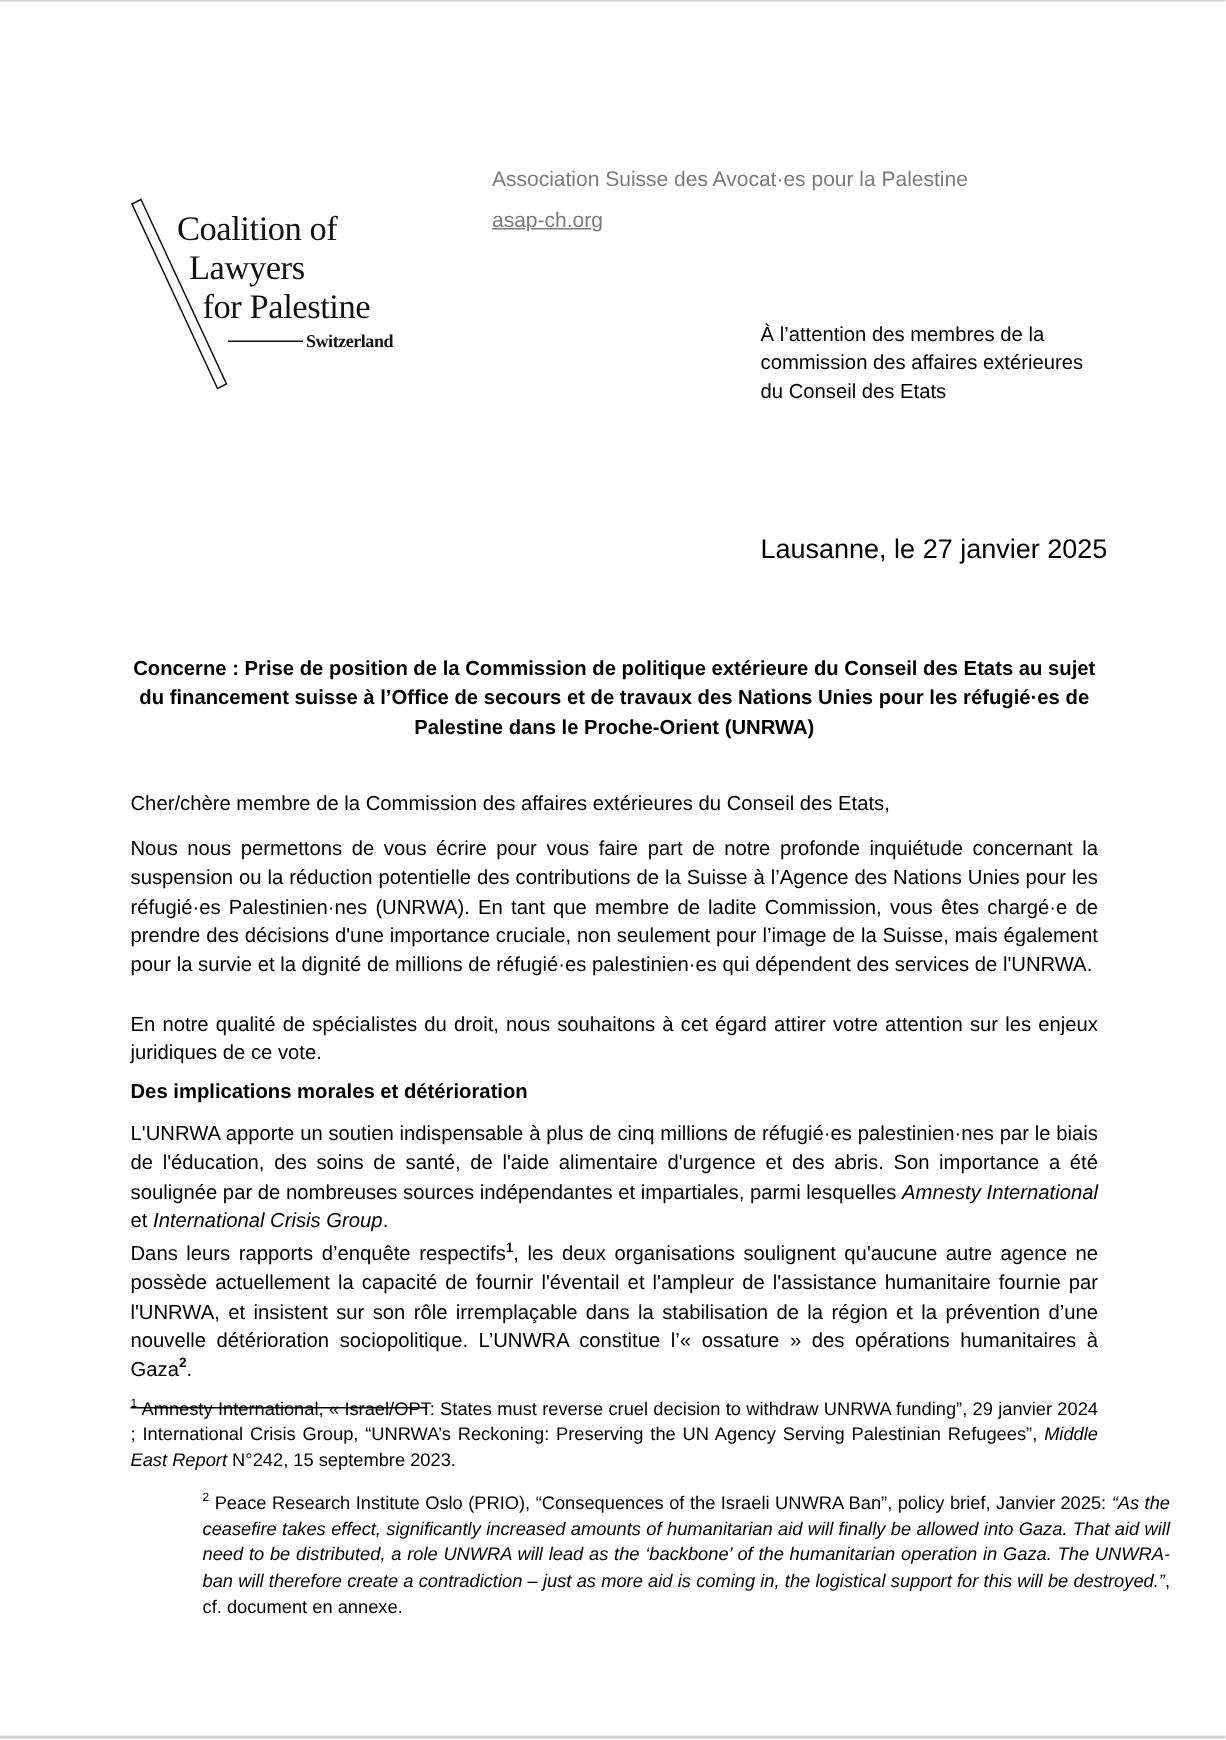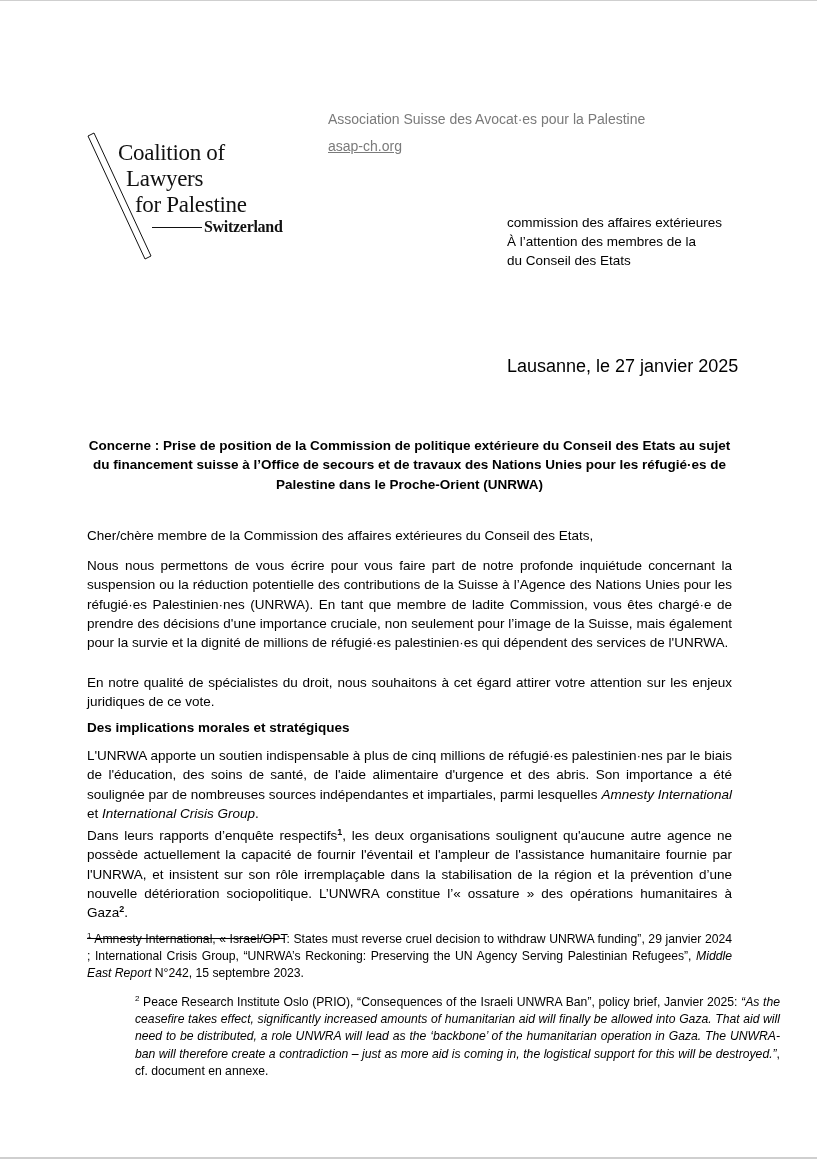--- a/index.html
+++ b/index.html
@@ -6,21 +6,21 @@
     body { width: 817px; height: 1160px; position: relative; overflow: hidden; font-family: "Liberation Sans", sans-serif; color: #000; }
     .page-top-line { position: absolute; left: 0; top: 0; width: 817px; height: 1px; background: #cfcfcf; }
     .page-bottom-line { position: absolute; left: 0; top: 1157px; width: 817px; height: 2px; background: #cfcfcf; }
 
     .logo { position: absolute; left: 86px; top: 85px; width: 200px; height: 130px; margin-top: 47px; }
     .logo-bar { position: absolute; left: 0; top: 0; }
     .logo-text { position: absolute; left: 32px; top: 8px; font-family: "Liberation Serif", serif; font-size: 23px; line-height: 26px; color: #111; letter-spacing: -0.3px; }
     .logo-line1 { position: absolute; left: 0; top: 0; white-space: nowrap; }
     .logo-line2 { position: absolute; left: 8px; top: 26px; white-space: nowrap; }
     .logo-line3 { position: absolute; left: 17px; top: 52px; white-space: nowrap; text-align: center; }
-    .logo-sub { position: absolute; left: 34px; top: 80px; white-space: nowrap; font-size: 16px; font-weight: bold; line-height: 14px; display: flex; align-items: center; }
+    .logo-sub { position: absolute; left: 34px; top: 80px; white-space: nowrap; font-size: 12px; font-weight: bold; line-height: 14px; display: flex; align-items: center; }
     .logo-dash { display: inline-block; width: 50px; height: 1px; background: #111; margin-right: 2px; }
 
     .assoc { position: absolute; left: 328px; top: 106px; font-size: 14px; color: #7a7a7a; line-height: 27px; }
     .assoc a { color: #7a7a7a; text-decoration: underline; display: block; }
     .assoc-name { display: block; }
 
     .recipient { position: absolute; left: 507px; top: 213px; font-size: 13.5px; line-height: 19px; }
     .date { position: absolute; left: 507px; top: 356px; font-size: 18px; }
 
     .body-text { position: absolute; left: 87px; width: 645px; font-size: 13.5px; line-height: 19.3px; text-align: justify; }
@@ -59,36 +59,36 @@
       </span>
   </div>
 </div>
 
 <div class="assoc">
   <span class="assoc-name">Association Suisse des Avocat·es pour la Palestine</span>
   <a>asap-ch.org</a>
 </div>
 
 <div class="recipient">
+  <div>À l’attention des membres de la</div>
   <div>commission des affaires extérieures</div>
-  <div>À l’attention des membres de la</div>
   <div>du Conseil des Etats</div>
 </div>
 
 <div class="date">Lausanne, le 27 janvier 2025</div>
 
 <div class="body-text subject">Concerne : Prise de position de la Commission de politique extérieure du Conseil des Etats au sujet du financement suisse à l’Office de secours et de travaux des Nations Unies pour les réfugié·es de Palestine dans le Proche-Orient (UNRWA)</div>
 
 <div class="body-text salutation">Cher/chère membre de la Commission des affaires extérieures du Conseil des Etats,</div>
 
 <div class="body-text para1">Nous nous permettons de vous écrire pour vous faire part de notre profonde inquiétude concernant la suspension ou la réduction potentielle des contributions de la Suisse à l’Agence des Nations Unies pour les réfugié·es Palestinien·nes (UNRWA). En tant que membre de ladite Commission, vous êtes chargé·e de prendre des décisions d'une importance cruciale, non seulement pour l’image de la Suisse, mais également pour la survie et la dignité de millions de réfugié·es palestinien·es qui dépendent des services de l'UNRWA.</div>
 
 <div class="body-text para2">En notre qualité de spécialistes du droit, nous souhaitons à cet égard attirer votre attention sur les enjeux juridiques de ce vote.</div>
 
-<div class="body-text heading">Des implications morales et stratégiques</div>
+<div class="body-text heading">Des implications morales et détérioration</div>
 
 <div class="body-text para3"><span>L'UNRWA apporte un soutien indispensable à plus de cinq millions de réfugié·es palestinien·nes par le biais de l'éducation, des soins de santé, de l'aide alimentaire d'urgence et des abris. Son importance a été soulignée par de nombreuses sources indépendantes et impartiales, parmi lesquelles </span><i>Amnesty International</i><span> et </span><i>International Crisis Group</i><span>.</span></div>
 
 <div class="body-text para4"><span>Dans leurs rapports d’enquête respectifs</span><sup>1</sup><span>, les deux organisations soulignent qu'aucune autre agence ne possède actuellement la capacité de fournir l'éventail et l'ampleur de l'assistance humanitaire fournie par l'UNRWA, et insistent sur son rôle irremplaçable dans la stabilisation de la région et la prévention d’une nouvelle détérioration sociopolitique. L’UNWRA constitue l’« ossature » des opérations humanitaires à Gaza</span><sup>2</sup><span>.</span></div>
 
 <div class="fn-rule"></div>
 
 <div class="footnote fn1"><sup>1</sup><span> Amnesty International, « Israel/OPT: States must reverse cruel decision to withdraw UNRWA funding”, 29 janvier 2024 ; International Crisis Group, “UNRWA’s Reckoning: Preserving the UN Agency Serving Palestinian Refugees”, </span><i>Middle East Report</i><span> N°242, 15 septembre 2023.</span></div>
 
 <div class="footnote fn2"><sup>2</sup><span> Peace Research Institute Oslo (PRIO), “Consequences of the Israeli UNWRA Ban”, policy brief, Janvier 2025: </span><i>“As the ceasefire takes effect, significantly increased amounts of humanitarian aid will finally be allowed into Gaza. That aid will need to be distributed, a role UNWRA will lead as the ‘backbone’ of the humanitarian operation in Gaza. The UNWRA-ban will therefore create a contradiction – just as more aid is coming in, the logistical support for this will be destroyed.”</i><span>, cf. document en annexe.</span></div>

